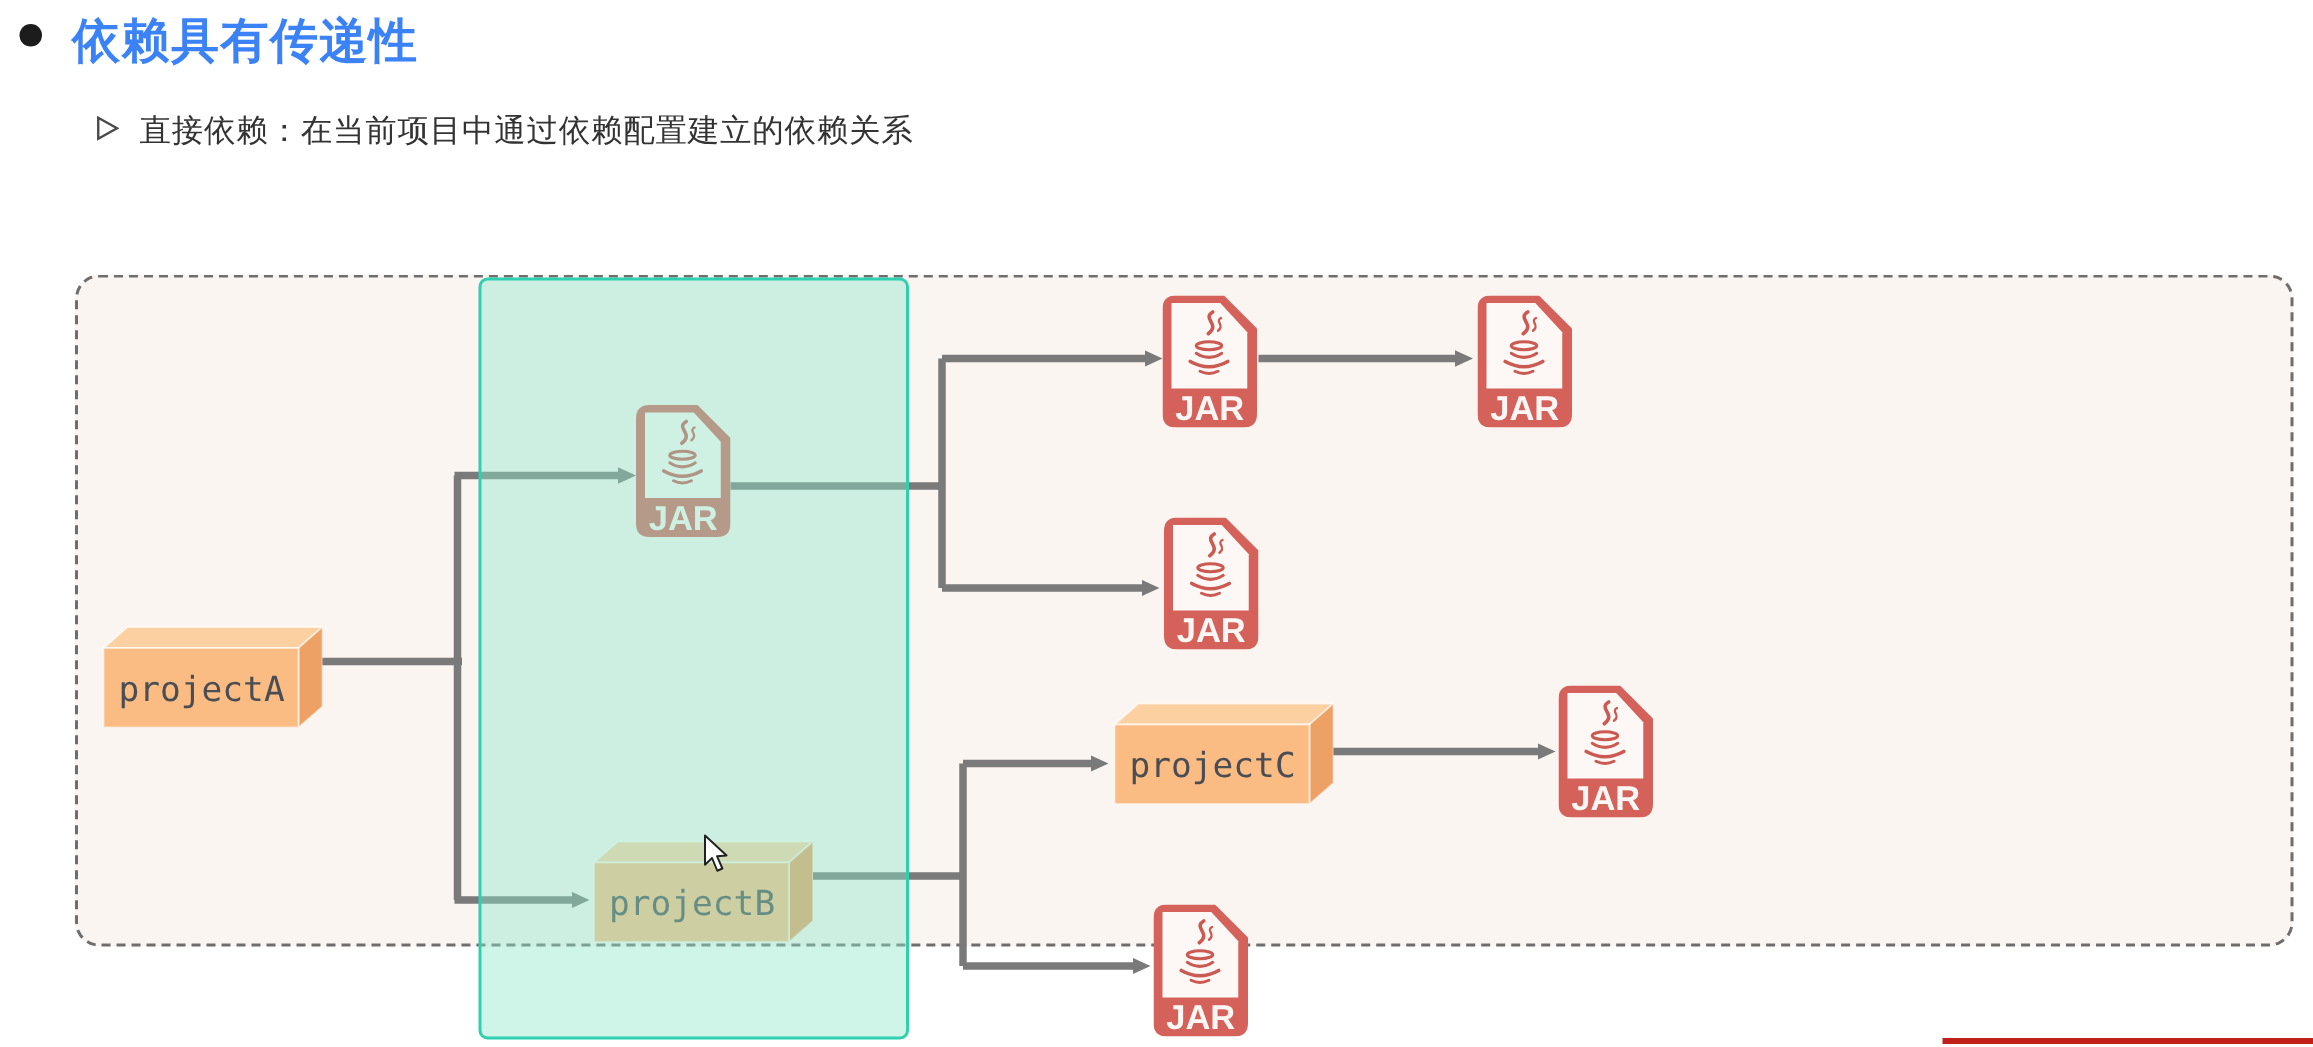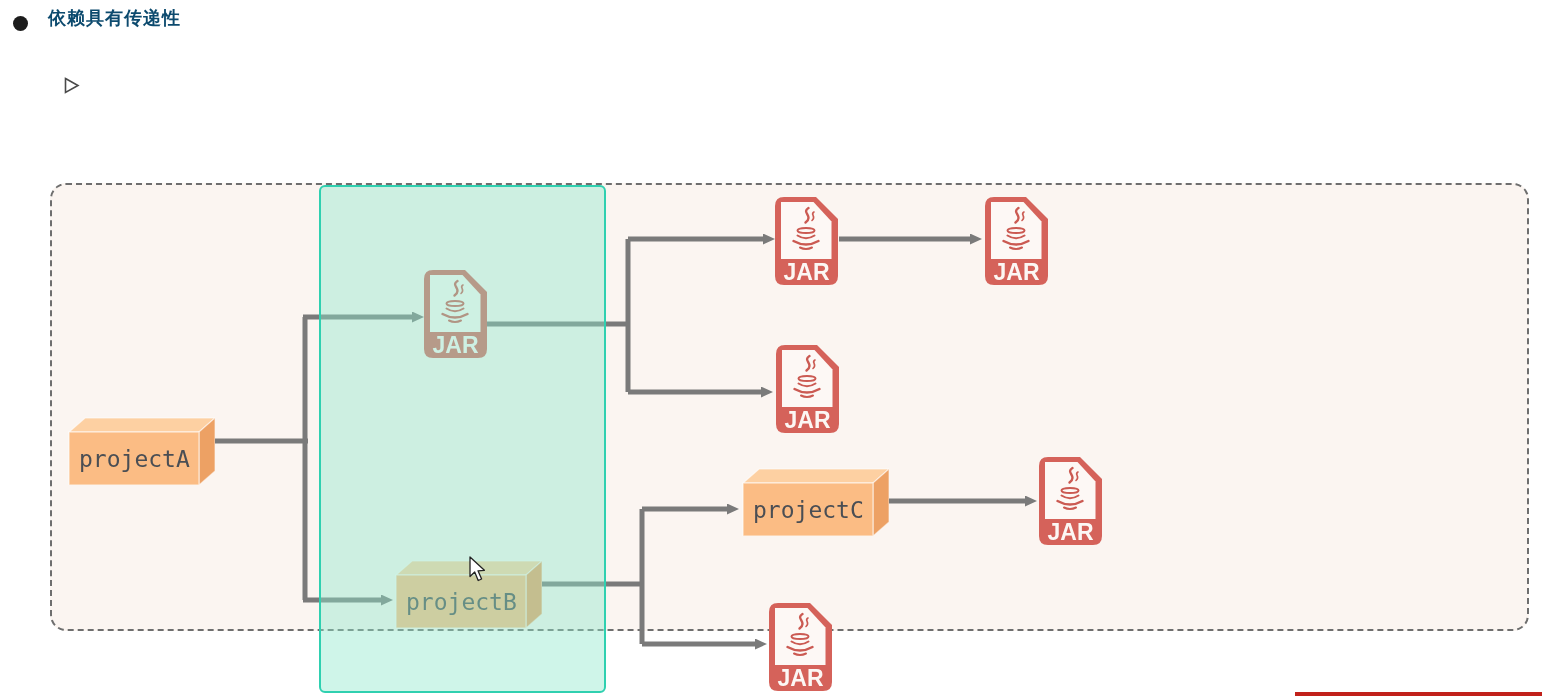--- a/index.html
+++ b/index.html
@@ -9,21 +9,21 @@
     background:#ffffff; overflow:hidden;
     font-family:"Liberation Sans", sans-serif;
   }
   
   .bullet {
     position:absolute; left:13px; top:16px; width:15px; height:15px;
     background:#1c1c1c; border-radius:50%;
   }
   .title {
     position:absolute; left:48px; top:6px;
-    font-size:18px; font-weight:600; color:#0c4a6e; letter-spacing:1px;
+    font-size:32px; font-weight:600; color:#3b82f6; letter-spacing:1px;
     white-space:nowrap;
     font-family:Liberation Serif, serif;
   }
   .sub-arrow { position:absolute; left:64px; top:77px; }
   .subtitle {
     position:absolute; left:93px; top:73px;
     font-size:21px; color:#333; letter-spacing:0.5px; white-space:nowrap;
   }
   
   .dia {
@@ -73,20 +73,21 @@
         <text x="31.5" y="83" text-anchor="middle" font-family="'Liberation Sans',sans-serif" font-size="23" font-weight="bold" fill="#fcf7f4">JAR</text>
       </g>
     </defs>
   </svg>
 
   <div class="bullet"></div>
   <div class="title">依赖具有传递性</div>
   <svg class="sub-arrow" width="16" height="17" viewBox="0 0 16 17">
     <polygon points="1.5,1.5 14,8.5 1.5,15.5" fill="none" stroke="#4a4a4a" stroke-width="1.6"></polygon>
   </svg>
+  <div class="subtitle">直接依赖：在当前项目中通过依赖配置建立的依赖关系</div>
 
   <div class="dia">
 
     <svg class="connectors" width="1479" height="508" viewBox="0 0 1479 508">
       <defs>
         <marker id="ah" markerUnits="userSpaceOnUse" markerWidth="14" markerHeight="12" refX="1" refY="5.5" orient="auto">
           <polygon points="0,0 12,5.5 0,11" fill="#7a7a7a"></polygon>
         </marker>
       </defs>
       <g stroke="#7a7a7a" stroke-width="5" fill="none">

